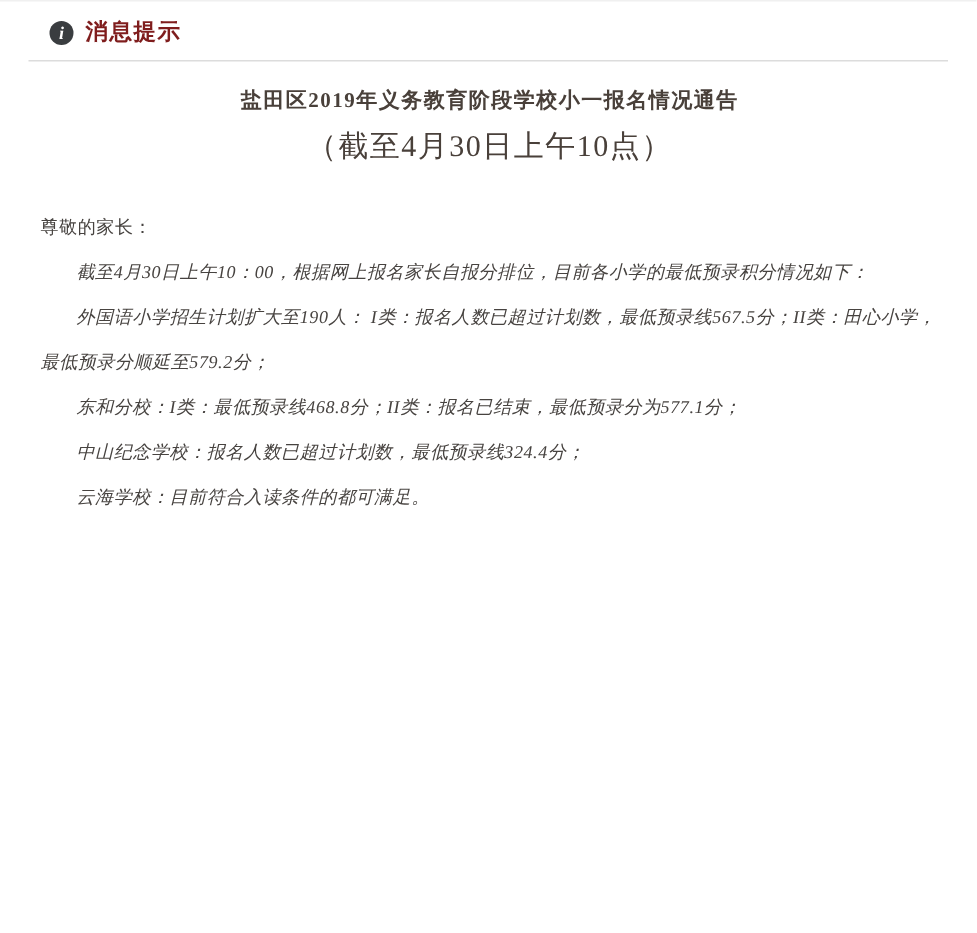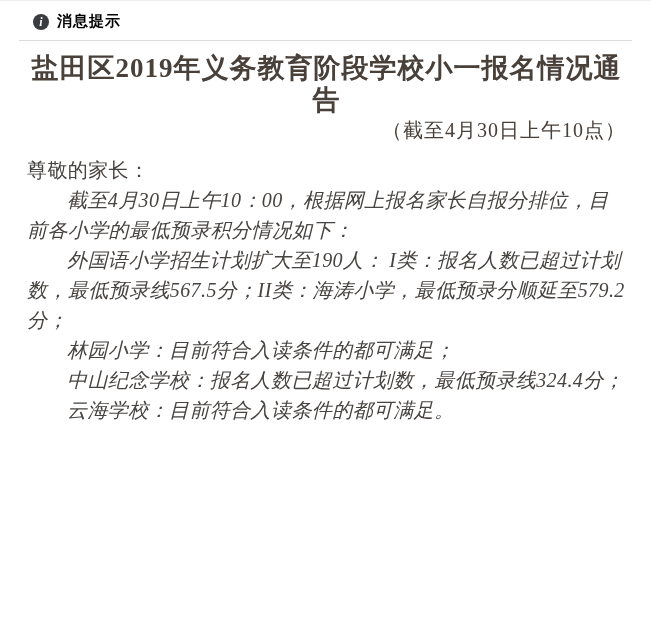--- a/index.html
+++ b/index.html
@@ -32,54 +32,54 @@
     font-style: italic;
     font-size: 12px;
     line-height: 16px;
     text-align: center;
     flex: 0 0 auto;
   }
   .header-title {
     margin-left: 8px;
     font-size: 15px;
     font-weight: bold;
-    color: #000000;
+    color: #7f1d1d;
     letter-spacing: 1px;
   }
   .divider {
     border-top: 1px solid #dcdcdc;
     margin: 0 19px;
     height: 0;
   }
   
   .doc {
     padding: 11px 25px 0 27px;
     font-family: "Liberation Serif", "DejaVu Serif", serif;
     color: #474340;
   }
   .doc-title {
     text-align: center;
-    font-size: 27px;
+    font-size: 14px;
     font-weight: bold;
     color: #49403a;
     letter-spacing: 1px;
     line-height: 32px;
     margin: 0;
   }
   .doc-subtitle {
-    text-align: right;
+    text-align: center;
     font-size: 20px;
     font-weight: normal;
     color: #49403a;
     letter-spacing: 1px;
     line-height: 28px;
-    margin: 0 0 11px 0;
+    margin: 0 0 24px 0;
   }
   .para {
-    font-size: 20px;
+    font-size: 12px;
     line-height: 30px;
     margin: 0;
     color: #474340;
     letter-spacing: 0.4px;
   }
   .indent {
     text-indent: 2em;
     font-style: italic;
   }
 </style>
@@ -92,18 +92,18 @@
 </div>
 
 <div class="divider"></div>
 
 <div class="doc">
   <h1 class="doc-title">盐田区2019年义务教育阶段学校小一报名情况通告</h1>
   <h2 class="doc-subtitle">（截至4月30日上午10点）</h2>
   <p class="para">尊敬的家长：</p>
   <div>
       <p class="para indent">截至4月30日上午10：00，根据网上报名家长自报分排位，目前各小学的最低预录积分情况如下：</p>
-      <p class="para indent">外国语小学招生计划扩大至190人： I类：报名人数已超过计划数，最低预录线567.5分；II类：海涛小学，最低预录分顺延至579.2分；</p>
-      <p class="para indent">林园小学：目前符合入读条件的都可满足；</p>
+      <p class="para indent">外国语小学招生计划扩大至190人： I类：报名人数已超过计划数，最低预录线567.5分；II类：田心小学，最低预录分顺延至579.2分；</p>
+      <p class="para indent">东和分校：I类：最低预录线468.8分；II类：报名已结束，最低预录分为577.1分；</p>
       <p class="para indent">中山纪念学校：报名人数已超过计划数，最低预录线324.4分；</p>
       <p class="para indent">云海学校：目前符合入读条件的都可满足。</p>
     </div>
 </div>
 
 </body></html>

